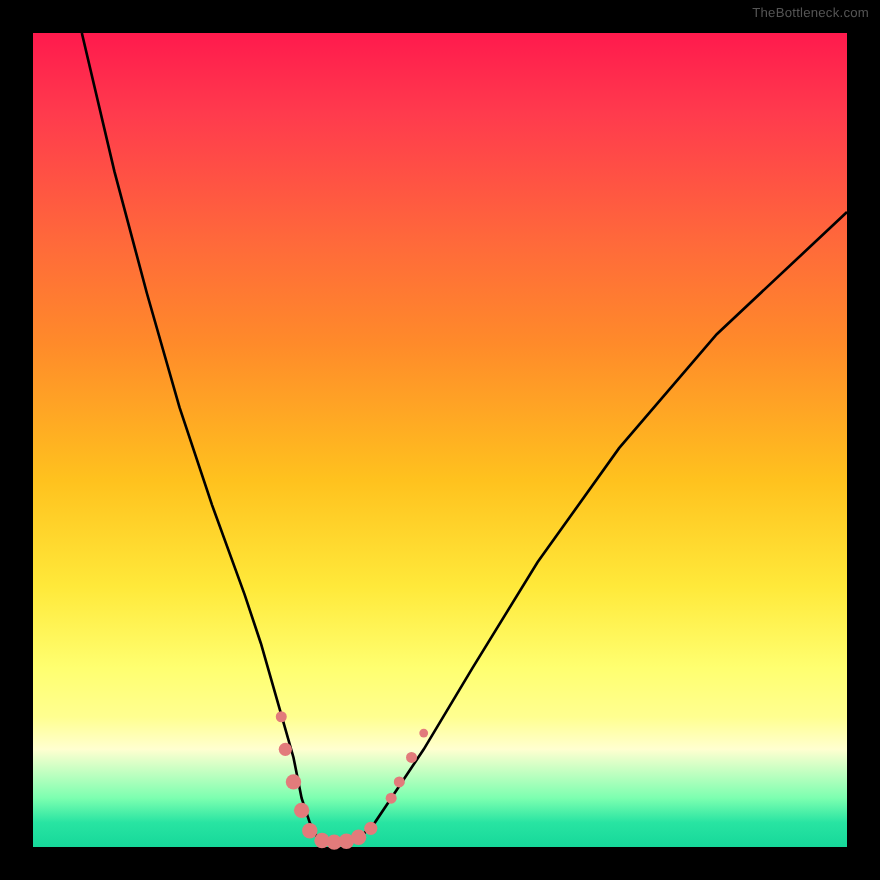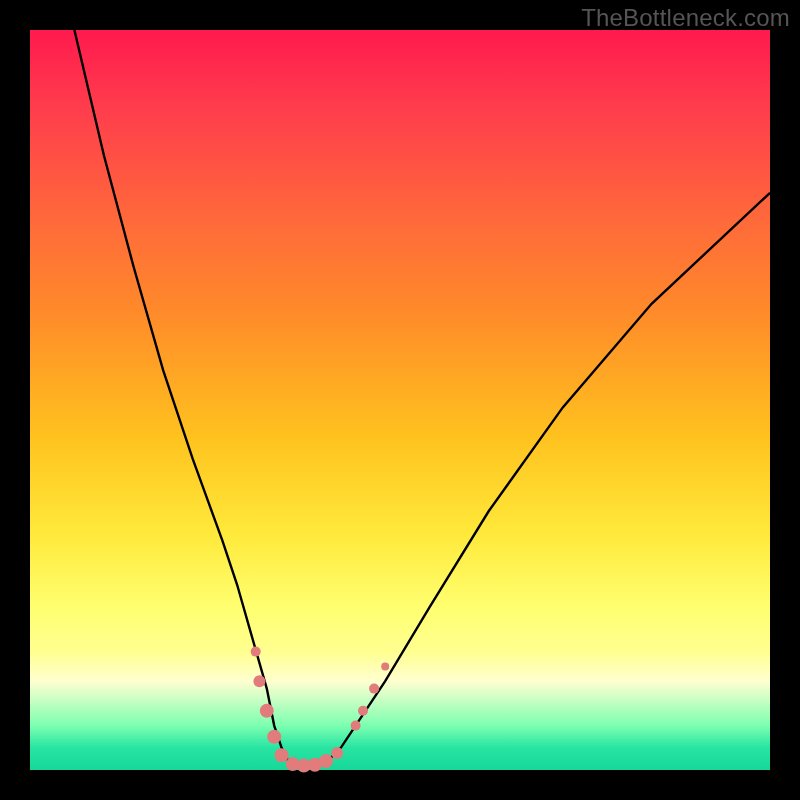--- a/index.html
+++ b/index.html
@@ -39,21 +39,21 @@
       #7cffb0 94%,
       #28e4a2 97%,
       #16d89a 100%
     );
   }
   .attribution {
     position: absolute;
     top: 4px;
     right: 10px;
     color: #555;
-    font-size: 24px;
+    font-size: 12px;
     font-weight: 500;
     letter-spacing: 0.2px;
   }
   svg.curve {
     position: absolute;
     left: 0;
     top: 0;
     width: 740px;
     height: 740px;
     overflow: visible;

